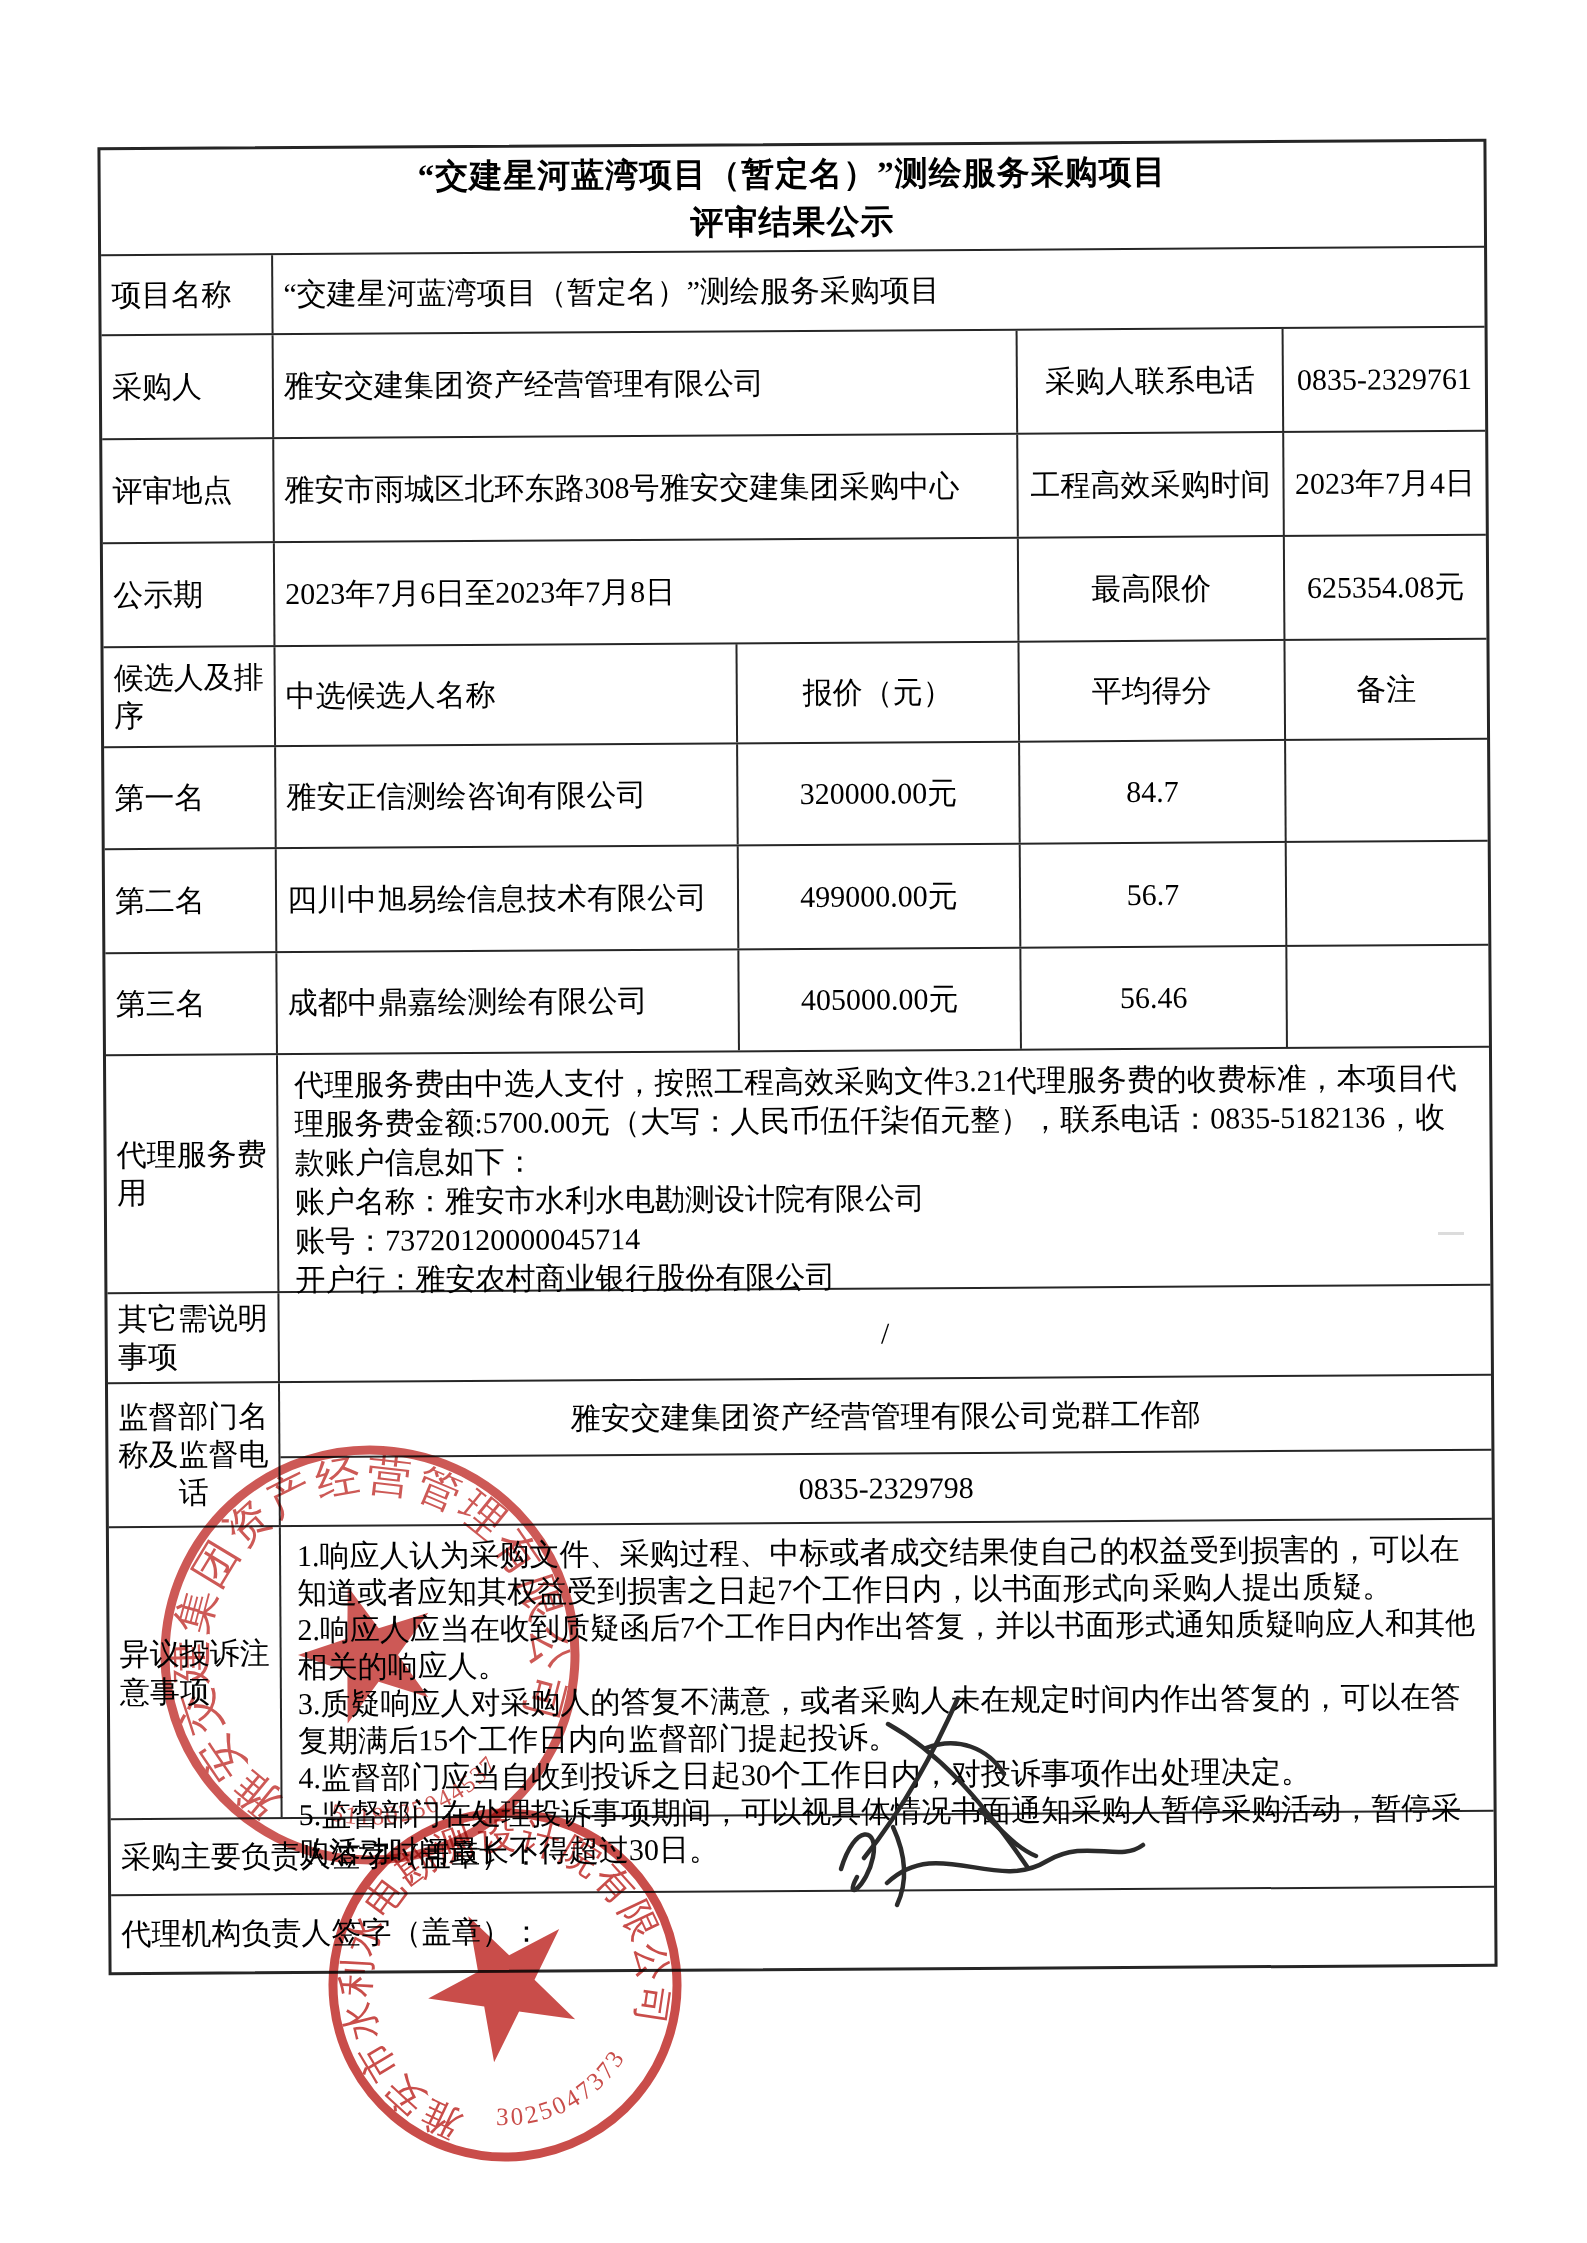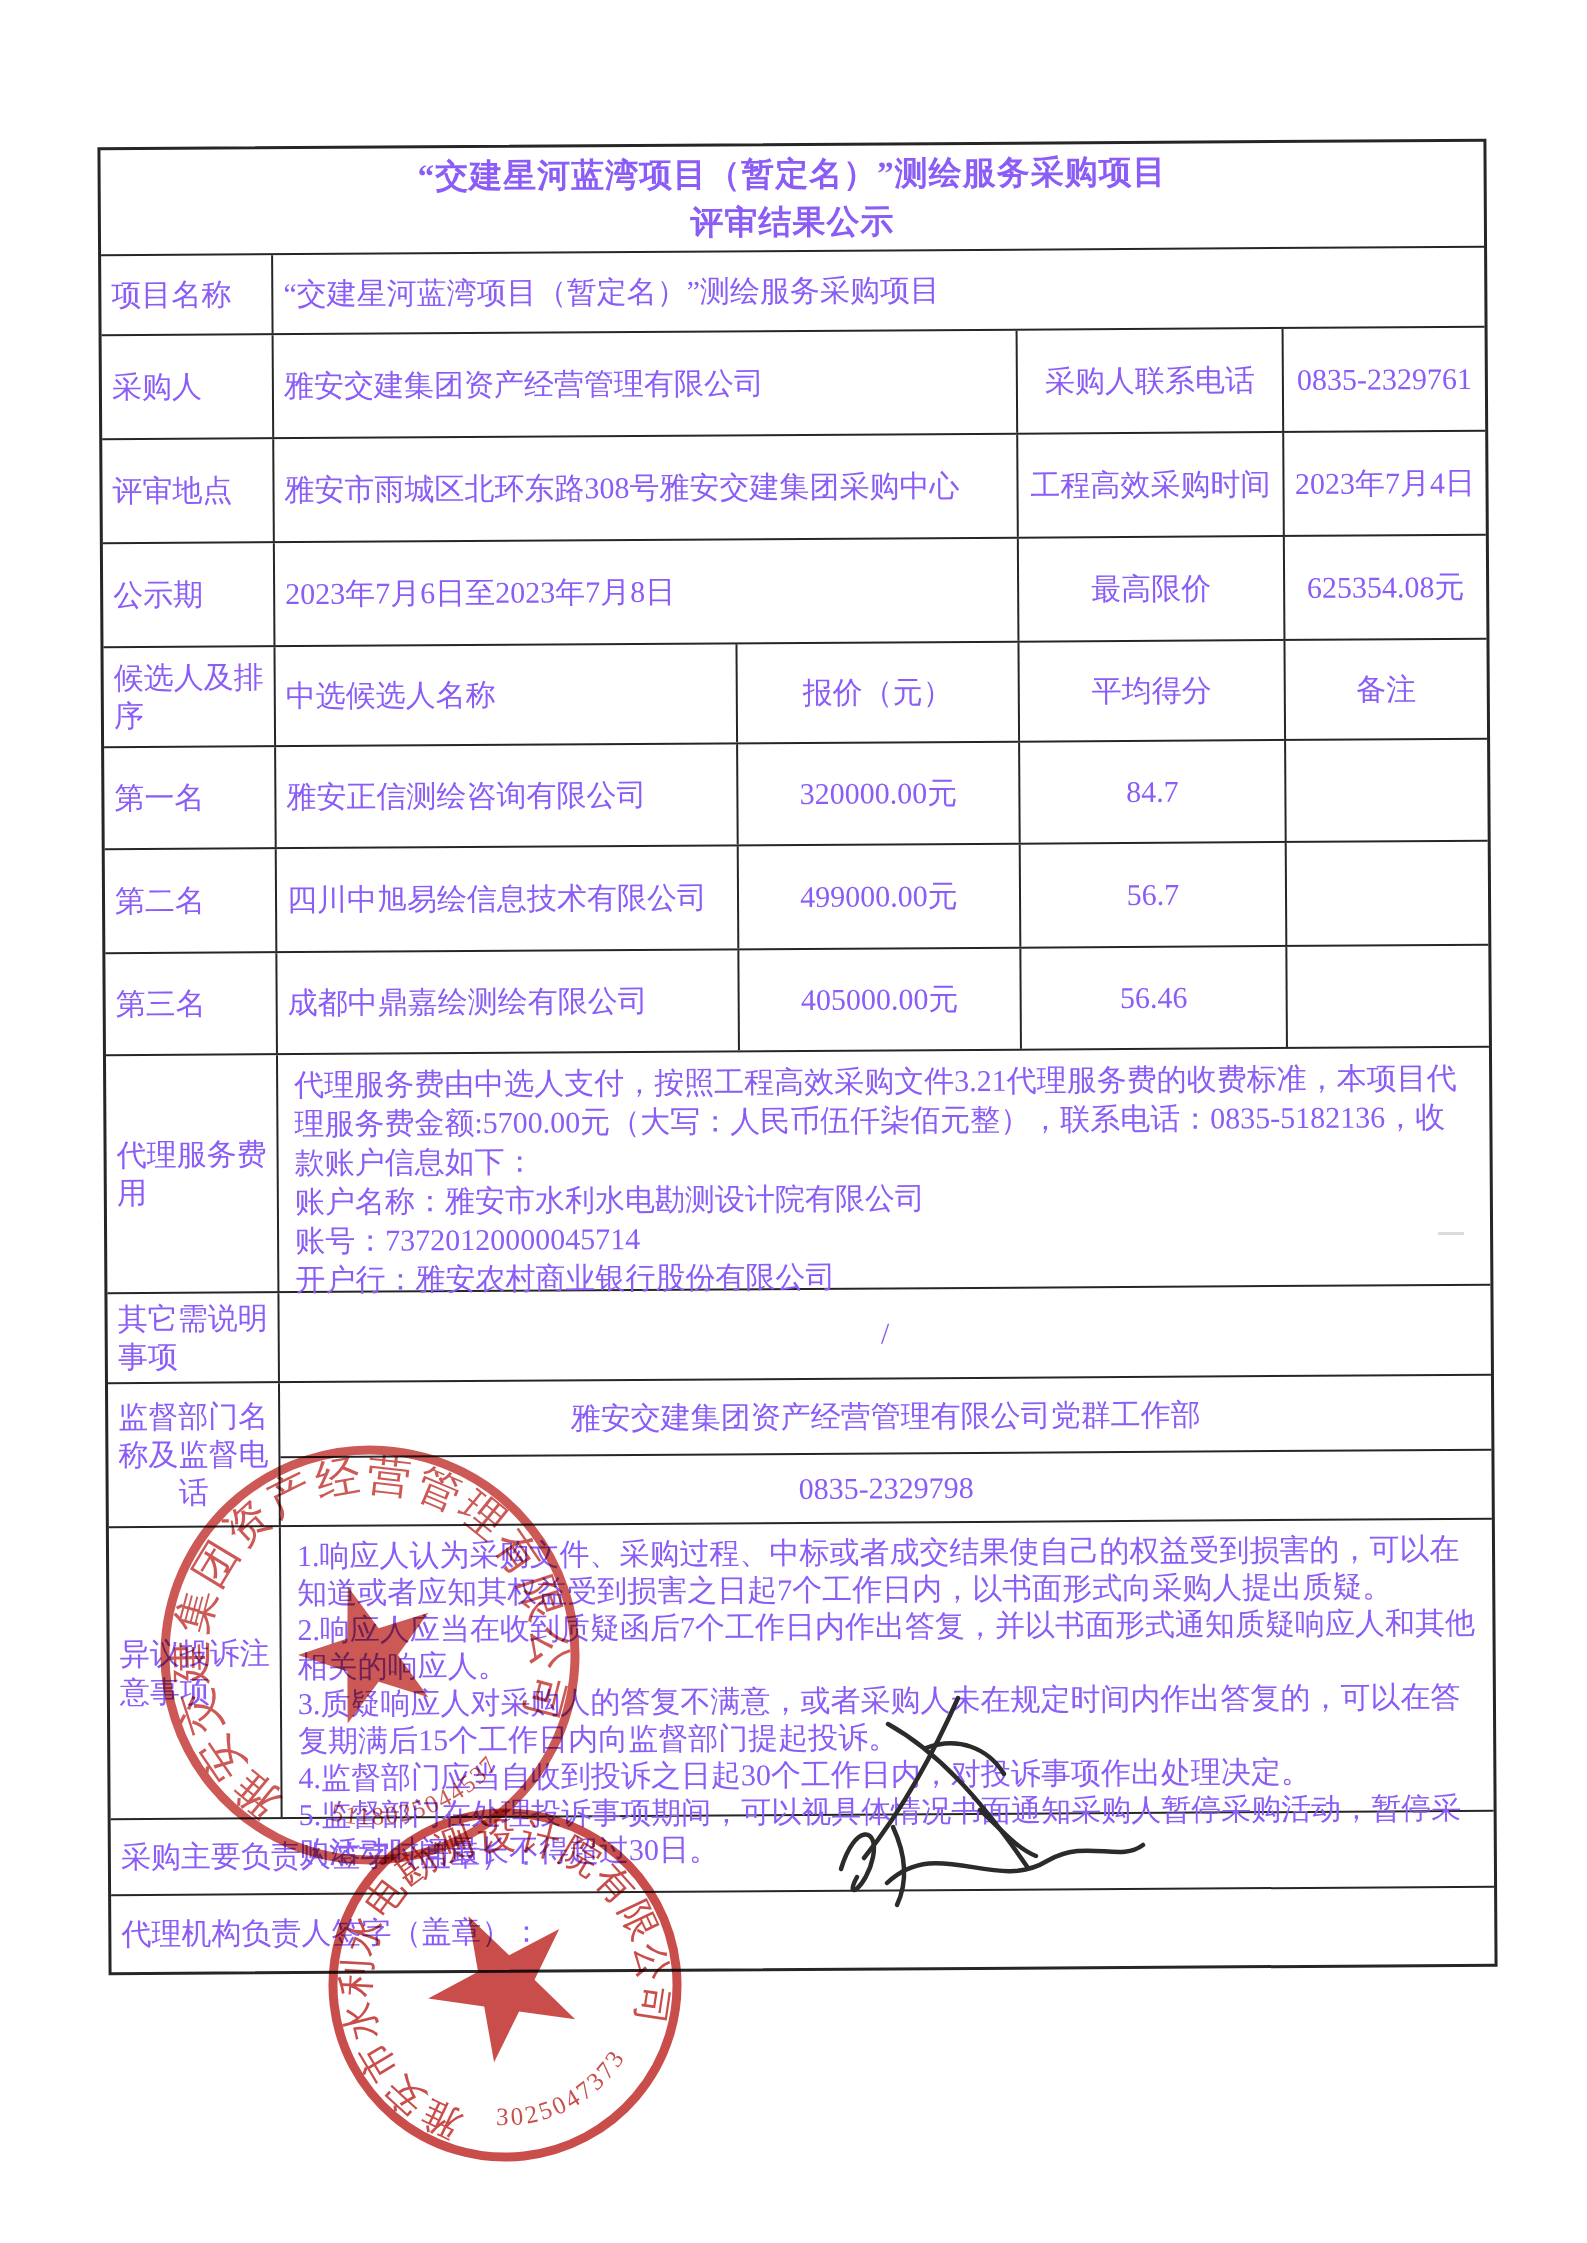--- a/index.html
+++ b/index.html
@@ -1,21 +1,21 @@
 <!DOCTYPE html>
 <html><head>
 <meta charset="utf-8">
 <style>
   html,body{margin:0;padding:0;background:#ffffff;}
   .page{
     position:relative;
     width:1587px;height:2243px;
     background:#ffffff;
     font-family:"Liberation Serif","DejaVu Serif",serif;
-    color:#8b5cf6;
+    color:#000000;
     overflow:hidden;
   }
   .doc-table{
     position:absolute;left:103px;top:143px;width:1389px;
     border:3px solid #262626;
     box-sizing:border-box;
     transform:rotate(-0.35deg);
     background:transparent;
   }
   .tr{display:flex;border-bottom:2px solid #262626;box-sizing:border-box;}

